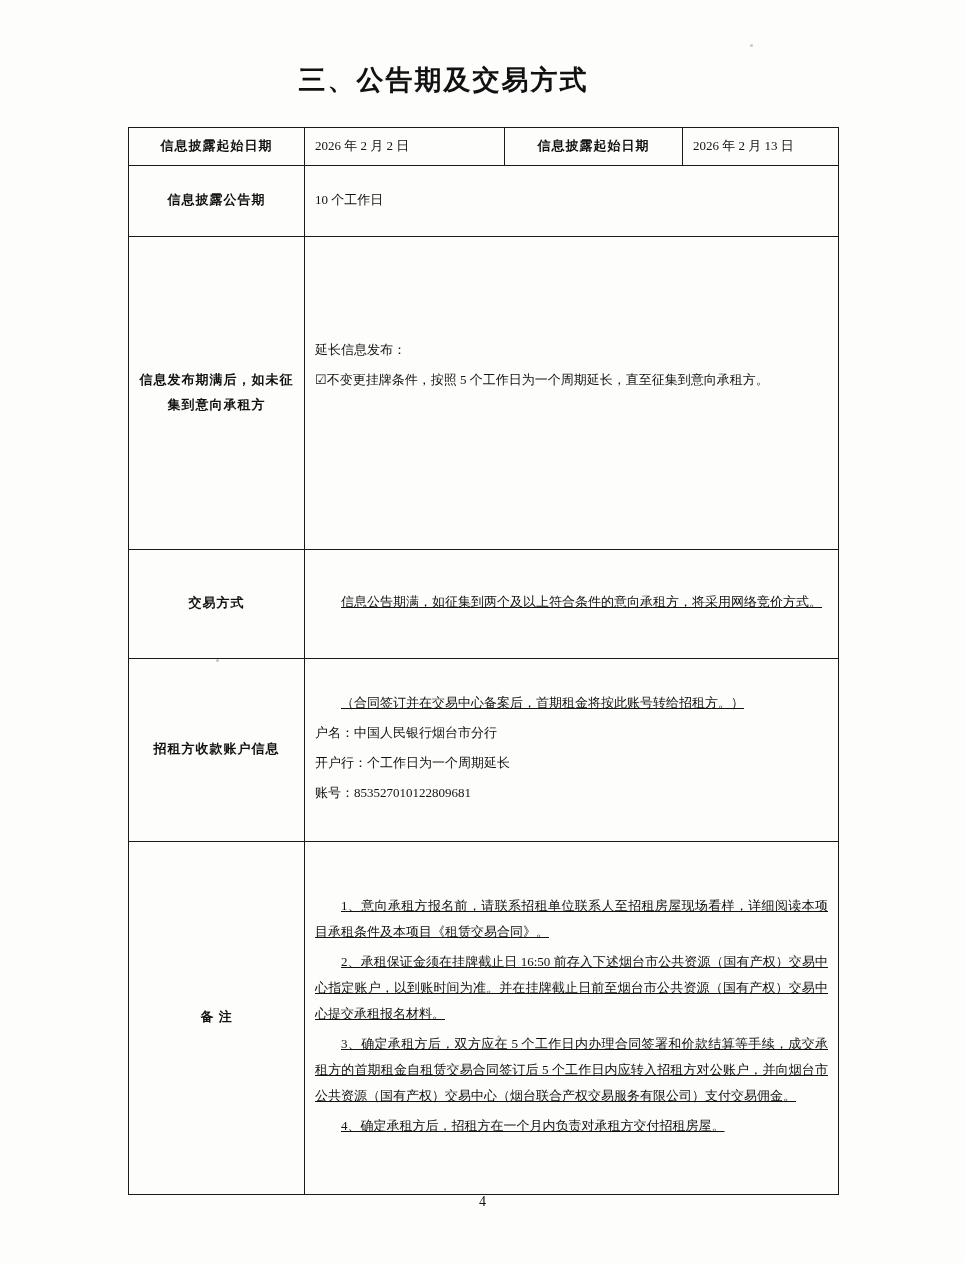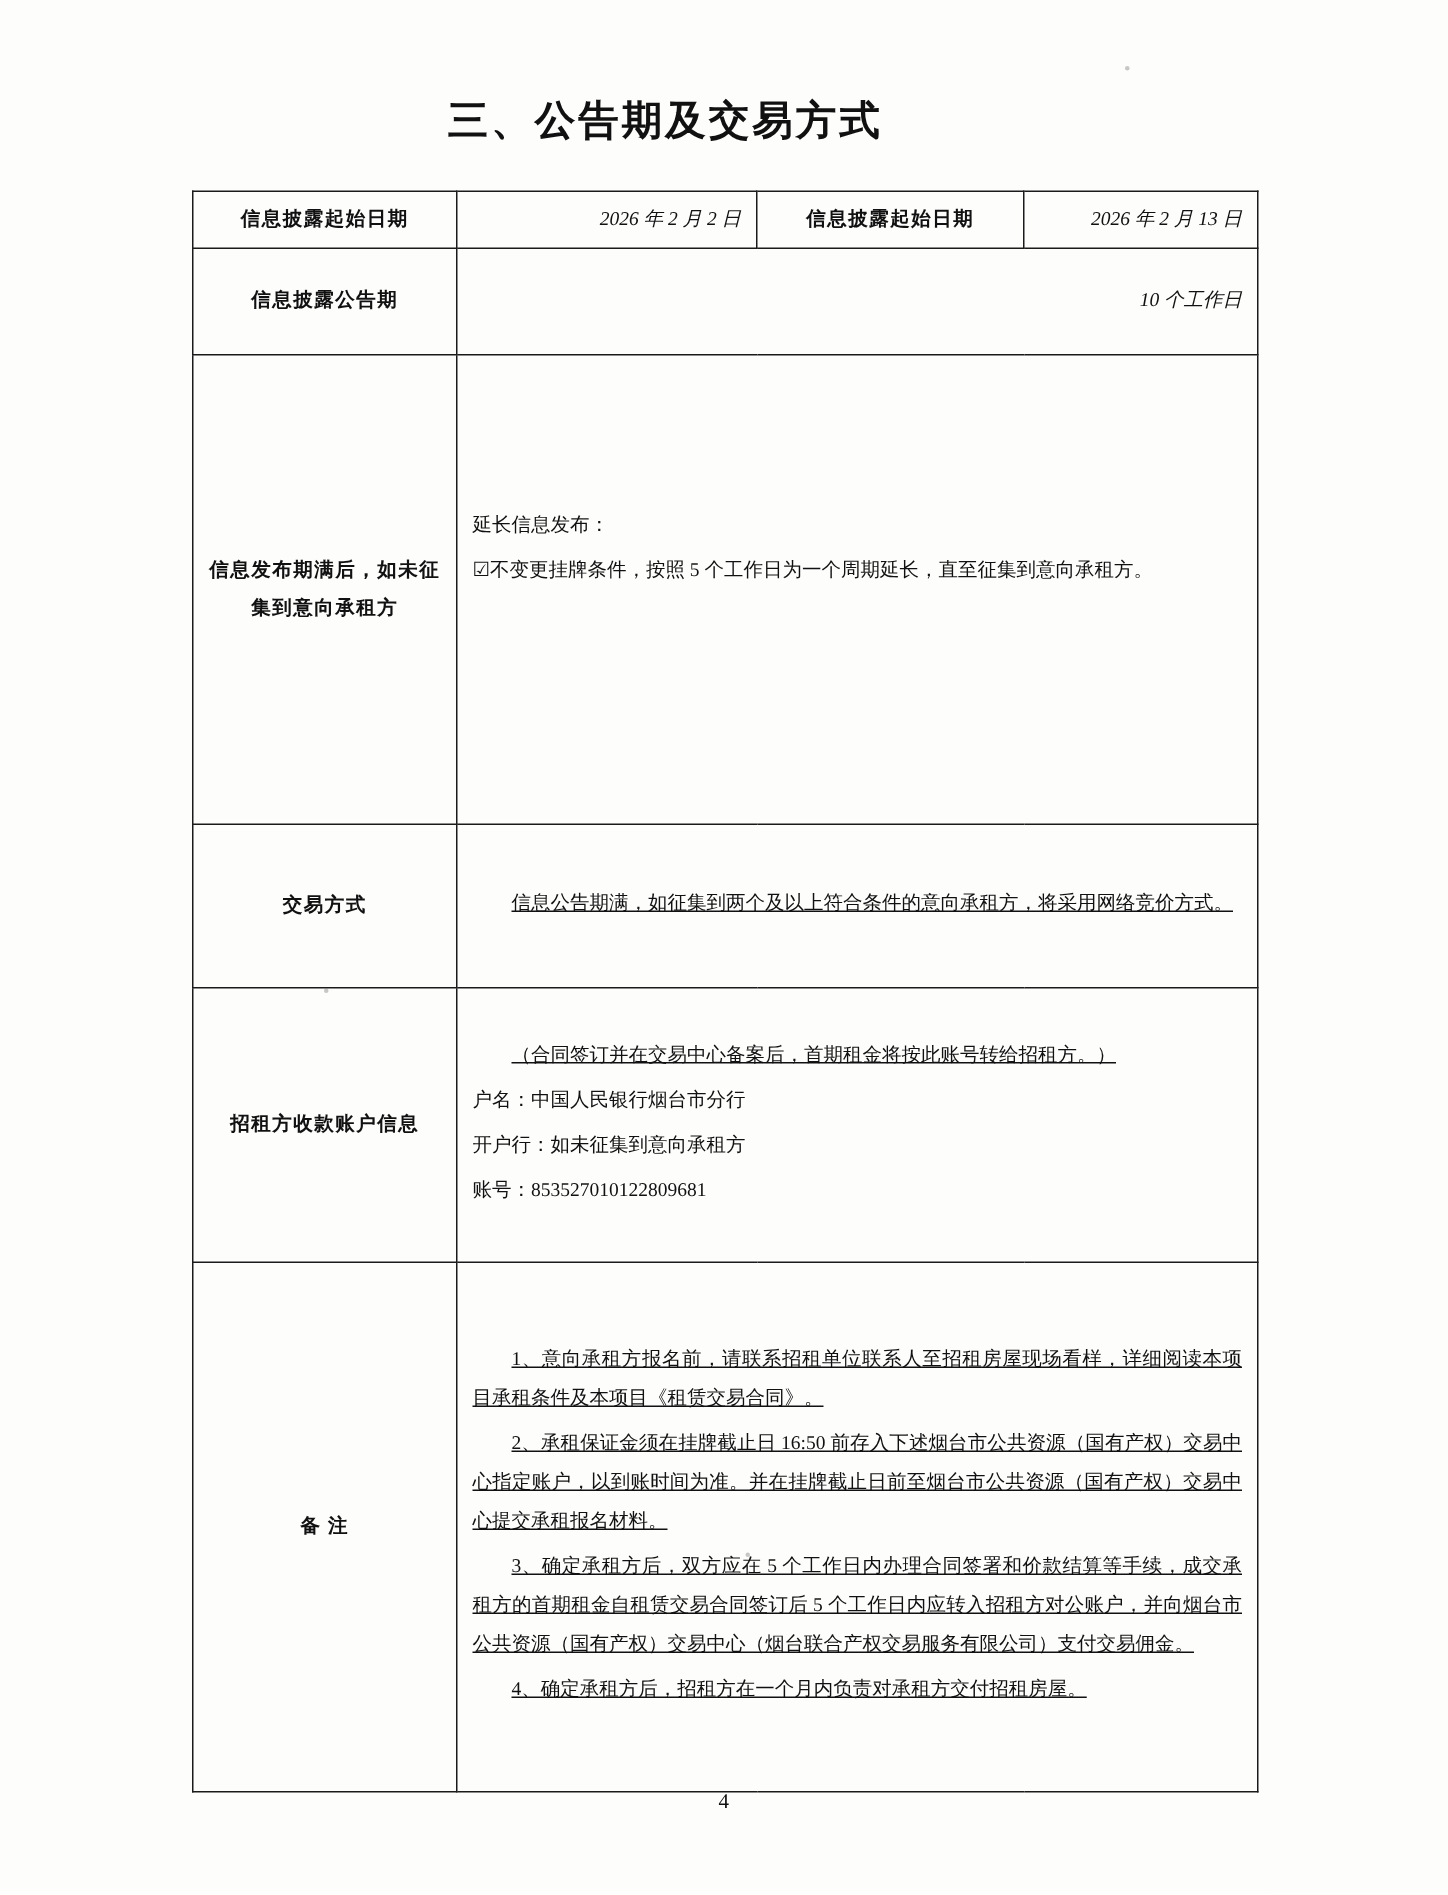--- a/index.html
+++ b/index.html
@@ -49,23 +49,22 @@
     padding: 6px 10px;
   }
   .lbl {
     text-align: center;
     font-weight: bold;
     font-size: 18px;
     letter-spacing: 1px;
     line-height: 1.75;
   }
   .val-center {
-    text-align: right;
+    text-align: left;
     font-size: 17px;
-    font-style: italic;
   }
   .val-left {
     text-align: left;
     font-size: 16.5px;
     margin-left: 14px;
   }
   .cell-pad {
     padding: 14px 14px 14px 16px;
   }
   .para {
@@ -148,21 +147,21 @@
         <td class="val-left cell-pad" colspan="3">
           <p class="para indent">信息公告期满，如征集到两个及以上符合条件的意向承租方，将采用网络竞价方式。</p>
         </td>
       </tr>
 
       <tr>
         <td class="lbl acct-cell">招租方收款账户信息</td>
         <td class="val-left cell-pad" colspan="3">
           <p class="para indent">（合同签订并在交易中心备案后，首期租金将按此账号转给招租方。）</p>
           <p class="para">户名：中国人民银行烟台市分行</p>
-          <p class="para">开户行：如未征集到意向承租方</p>
+          <p class="para">开户行：个工作日为一个周期延长</p>
           <p class="para">账号：853527010122809681</p>
         </td>
       </tr>
 
       <tr>
         <td class="lbl note-cell">备 注</td>
         <td class="val-left cell-pad" colspan="3">
           <p class="para indent">1、意向承租方报名前，请联系招租单位联系人至招租房屋现场看样，详细阅读本项目承租条件及本项目《租赁交易合同》。</p>
           <p class="para indent">2、承租保证金须在挂牌截止日 16:50 前存入下述烟台市公共资源（国有产权）交易中心指定账户，以到账时间为准。并在挂牌截止日前至烟台市公共资源（国有产权）交易中心提交承租报名材料。</p>
           <p class="para indent">3、确定承租方后，双方应在 5 个工作日内办理合同签署和价款结算等手续，成交承租方的首期租金自租赁交易合同签订后 5 个工作日内应转入招租方对公账户，并向烟台市公共资源（国有产权）交易中心（烟台联合产权交易服务有限公司）支付交易佣金。</p>

